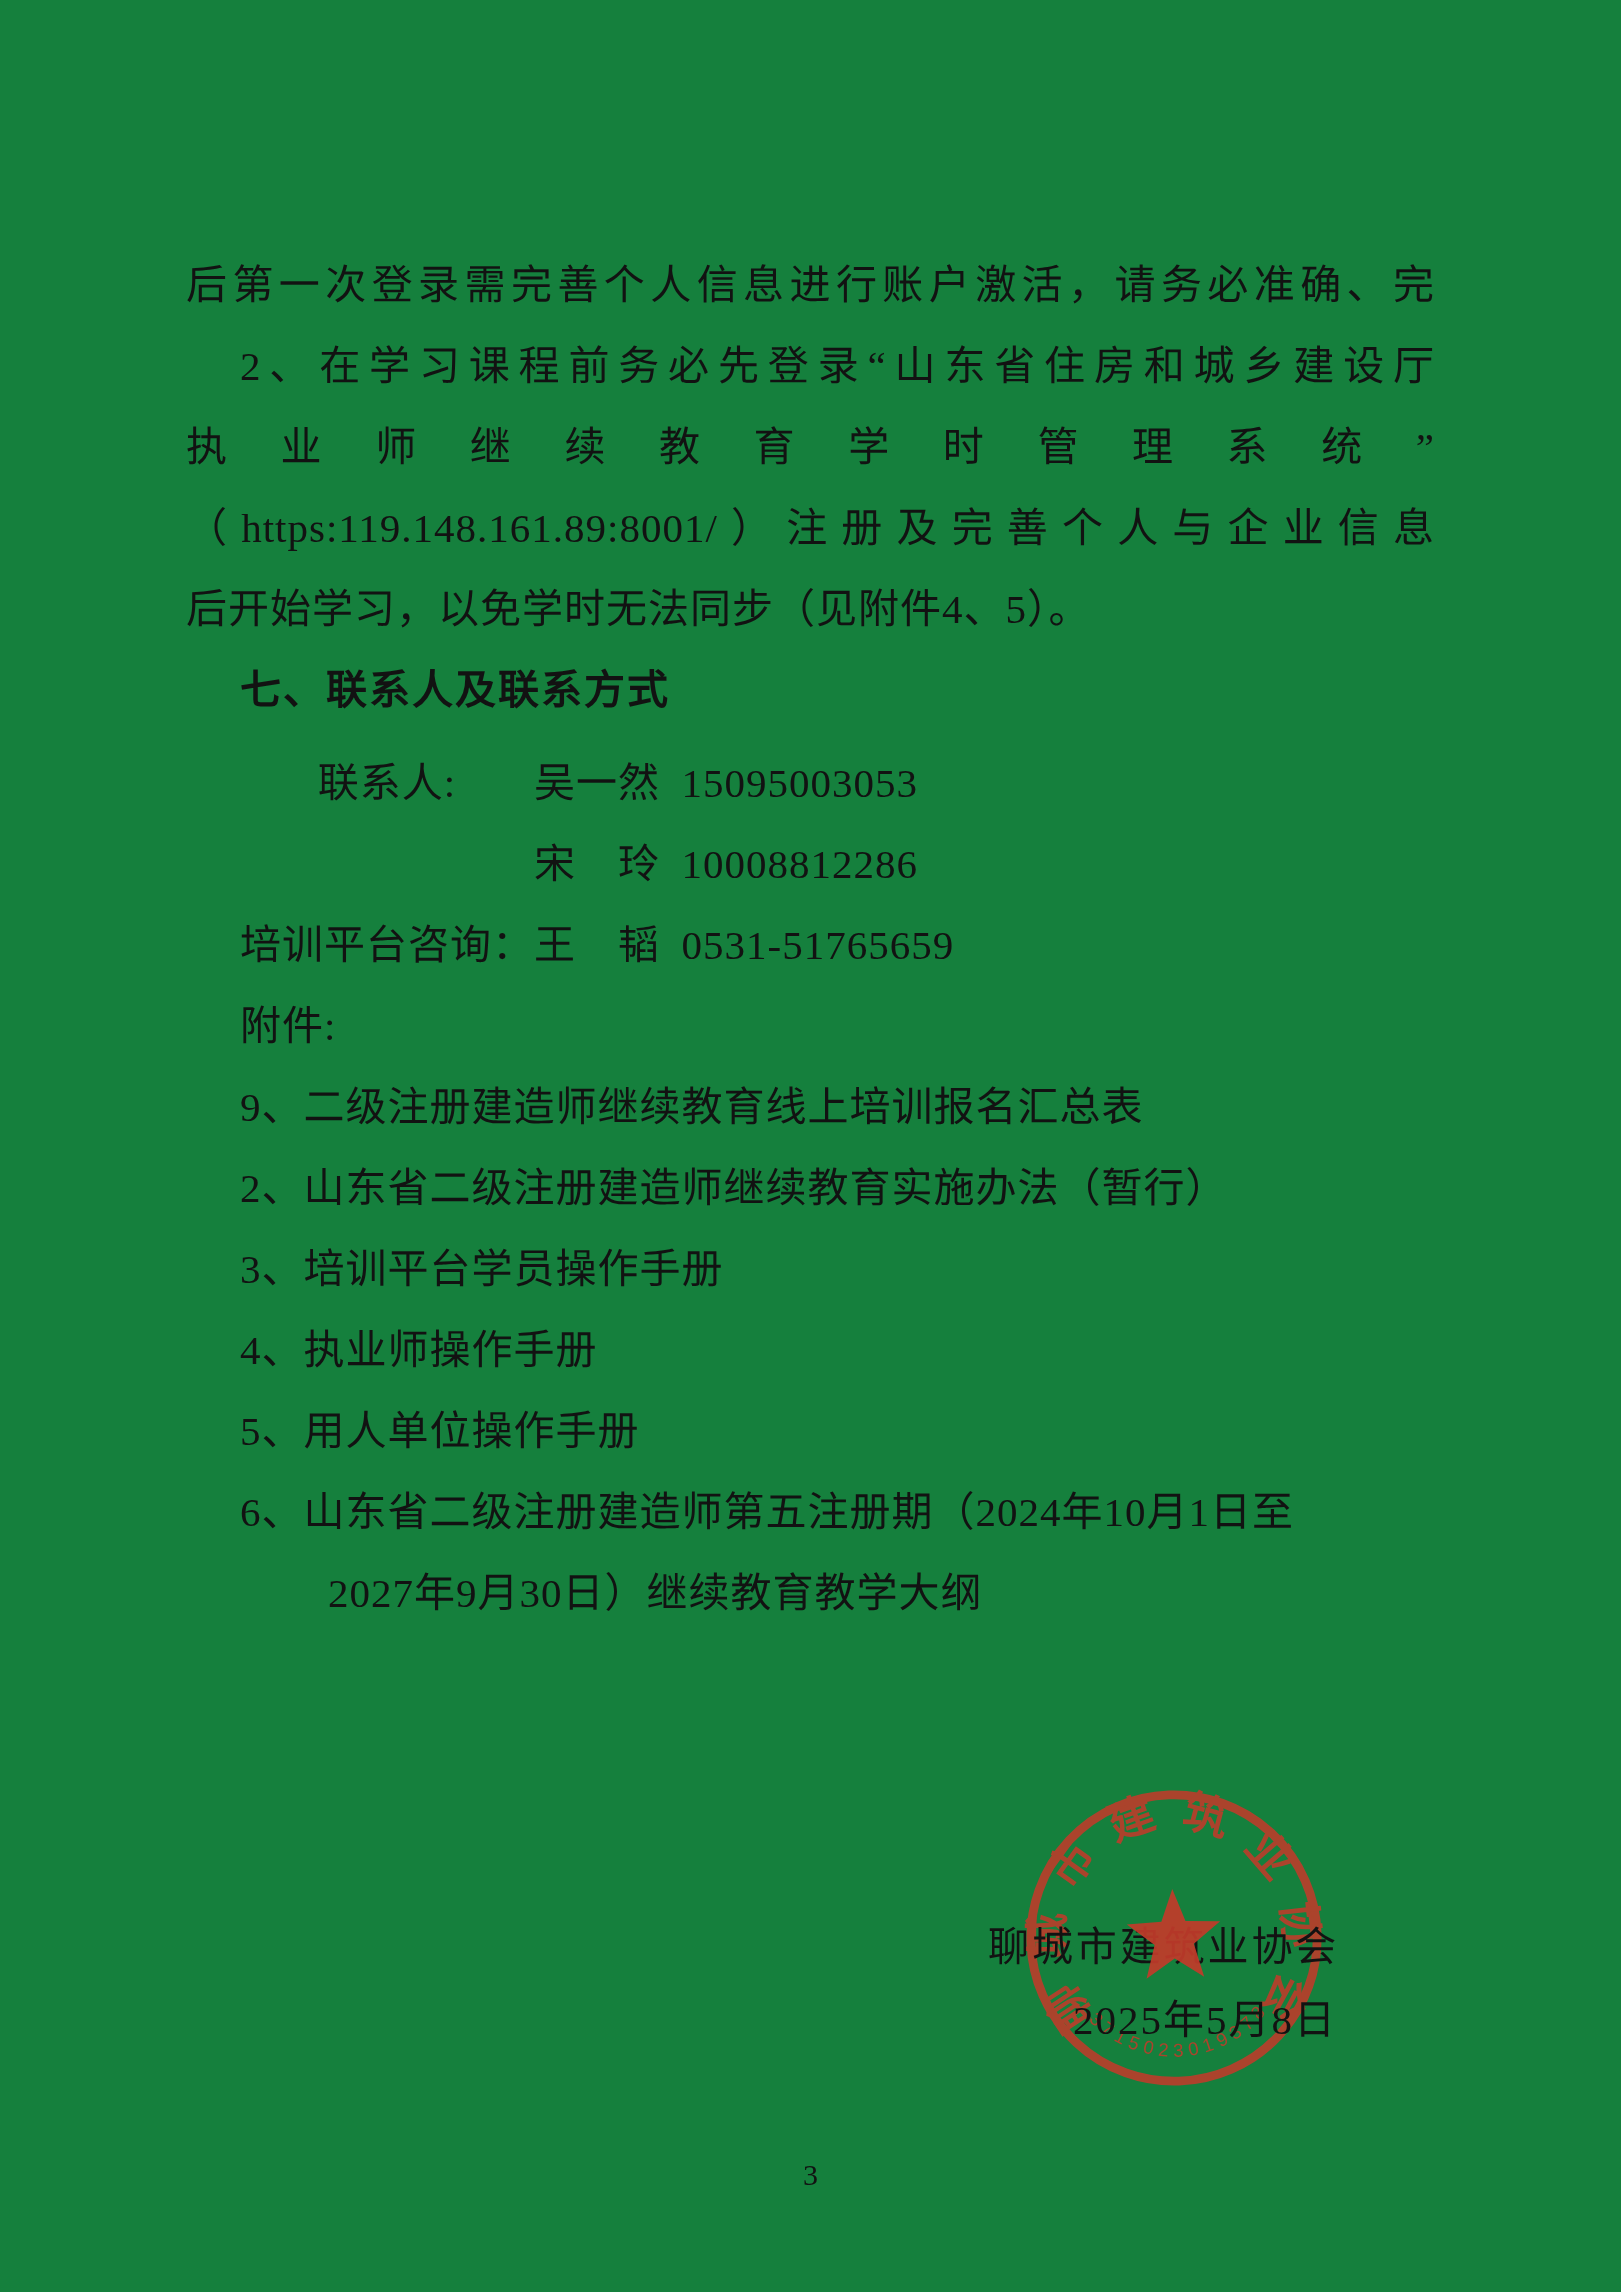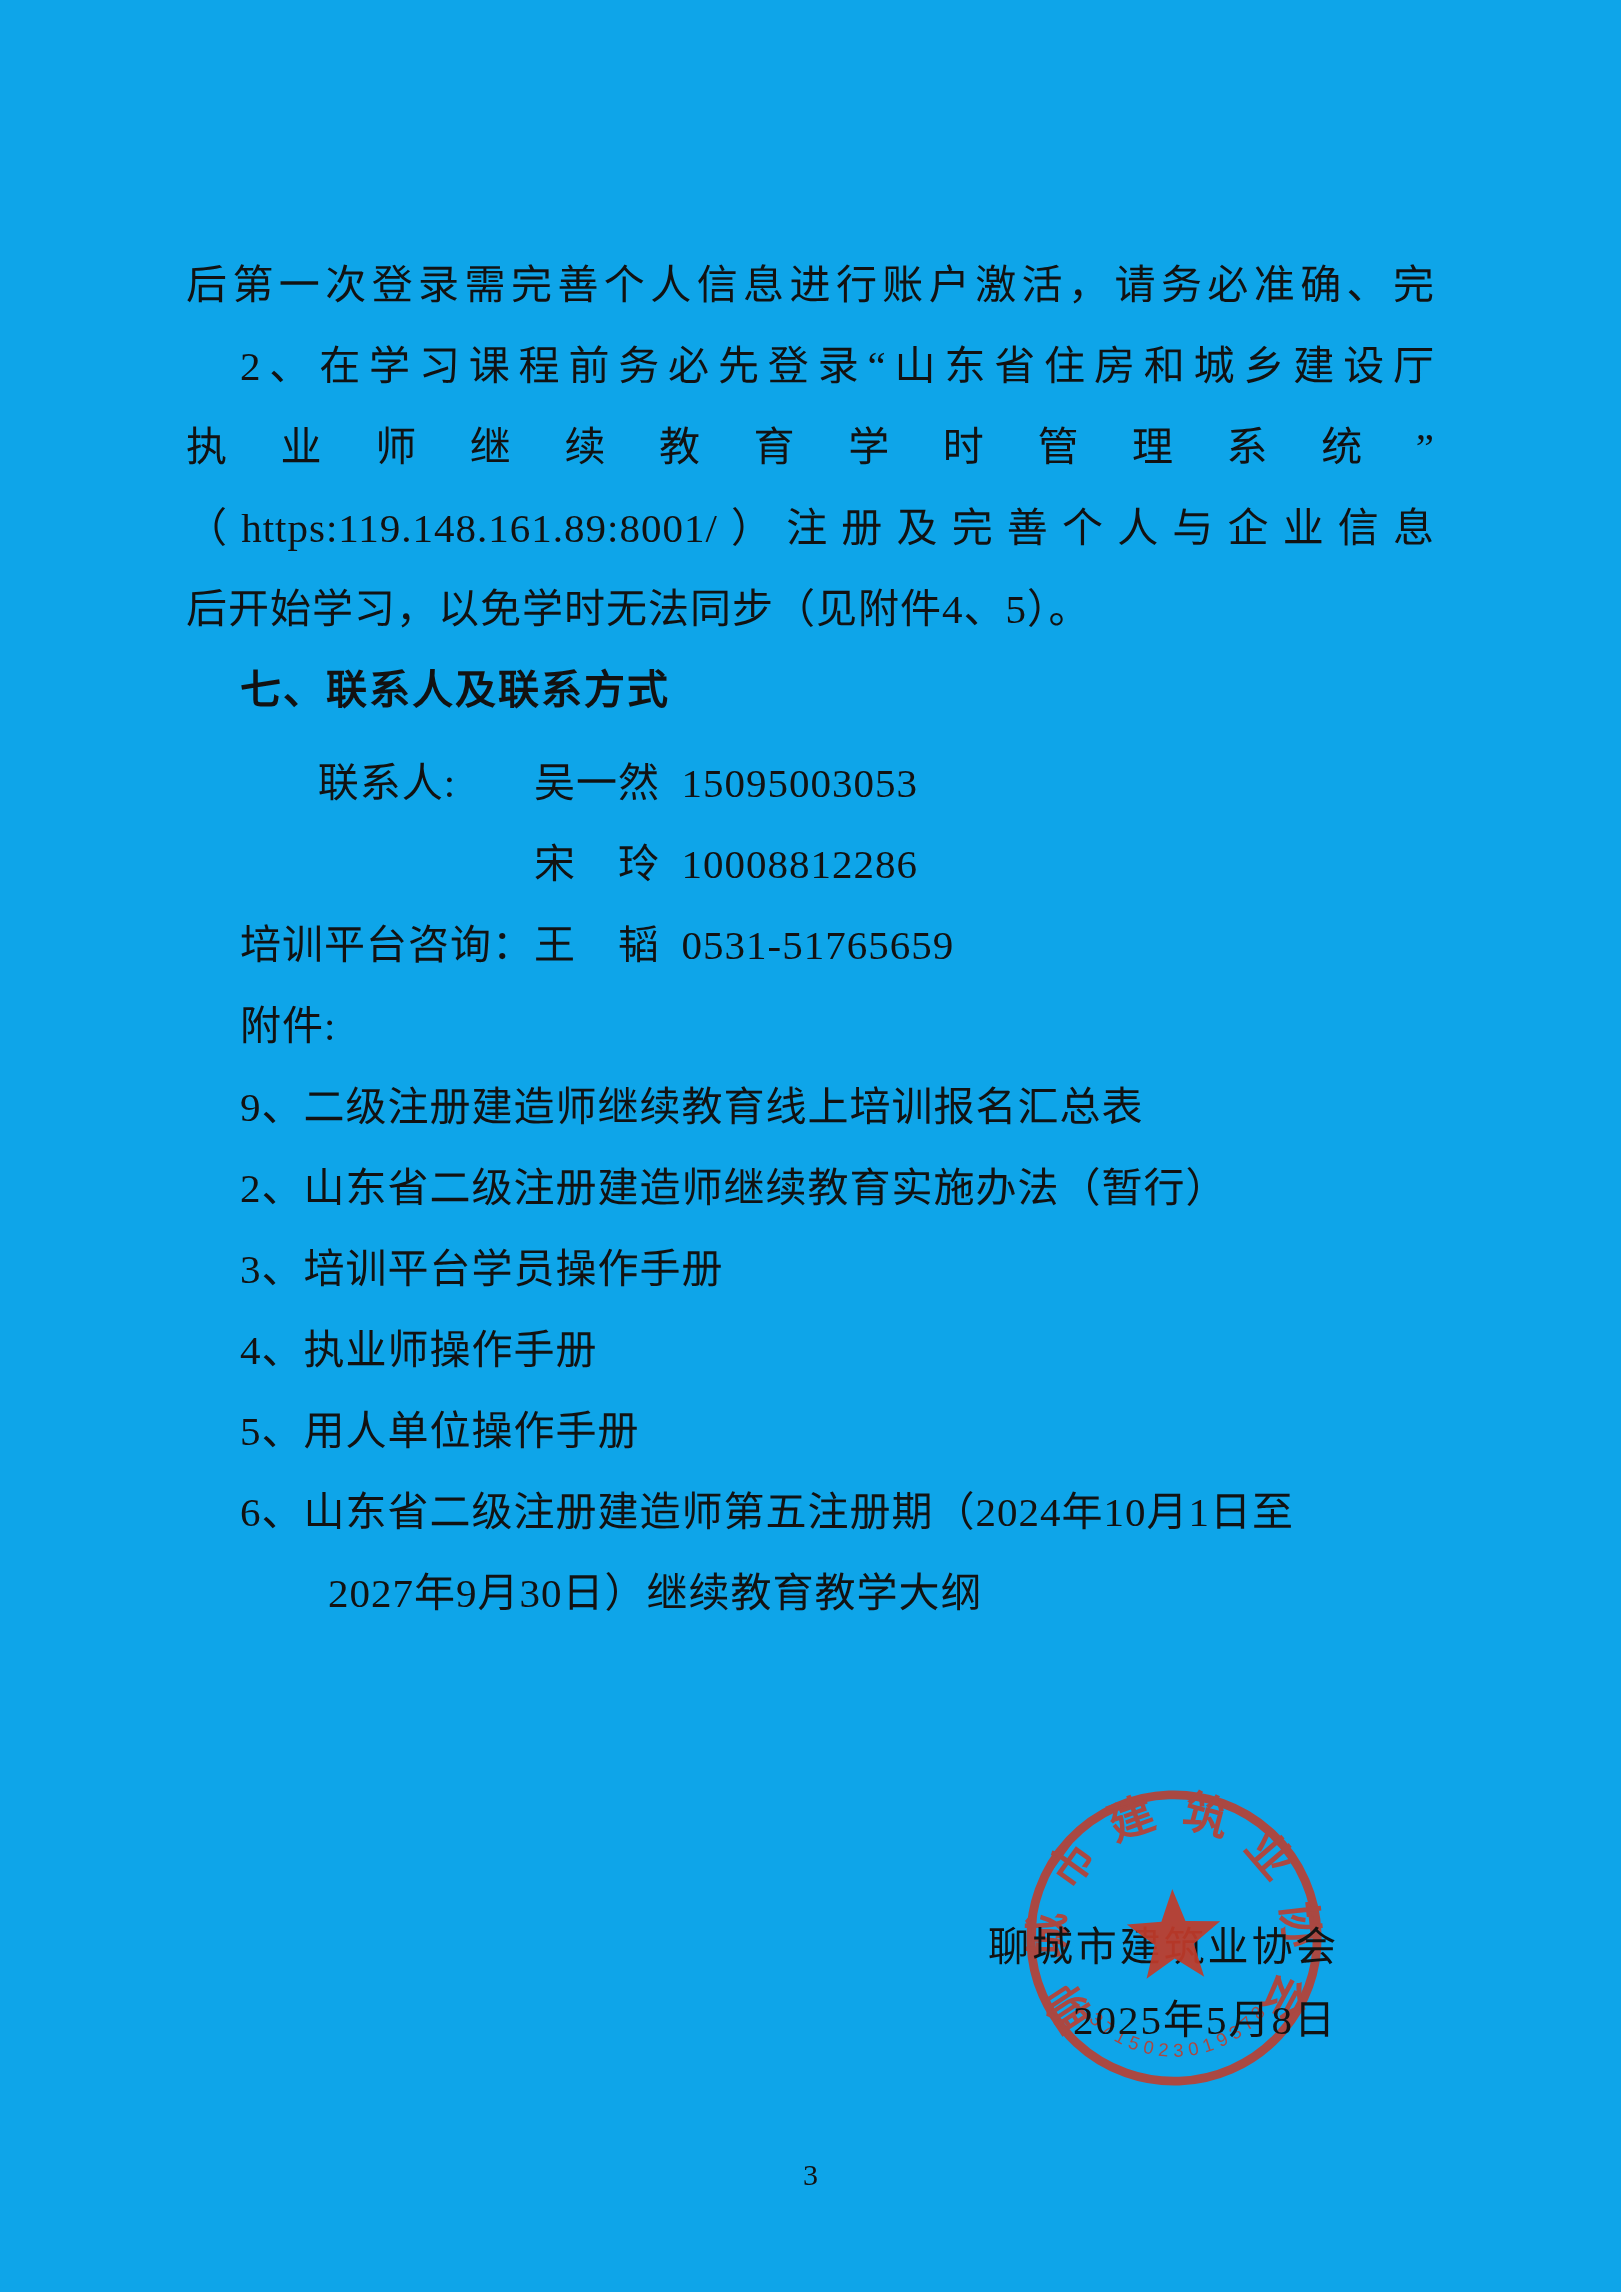--- a/index.html
+++ b/index.html
@@ -1,19 +1,19 @@
 <!DOCTYPE html>
 <html lang="zh-CN"><head>
 <meta charset="utf-8">
 <style>
   html,body{margin:0;padding:0;background:#888;}
   .page{
     position:relative;
     width:1621px;height:2293px;
-    background:#0ea5e9;
+    background:#15803d;
     overflow:hidden;
     font-family:"Liberation Serif","DejaVu Serif",serif;
     color:#121212;
   }
   .content{
     position:absolute;
     left:186px; right:186px; top:245px;
   }
   .line{
     height:81px;

